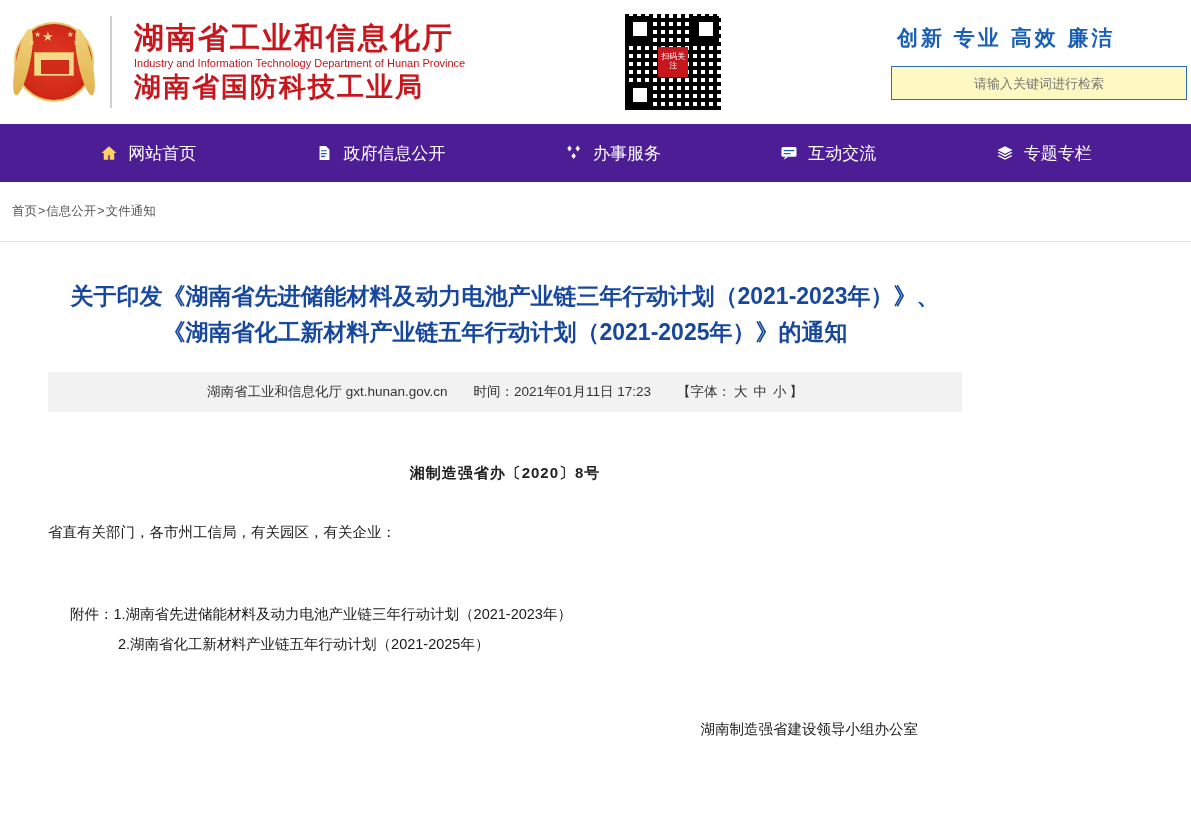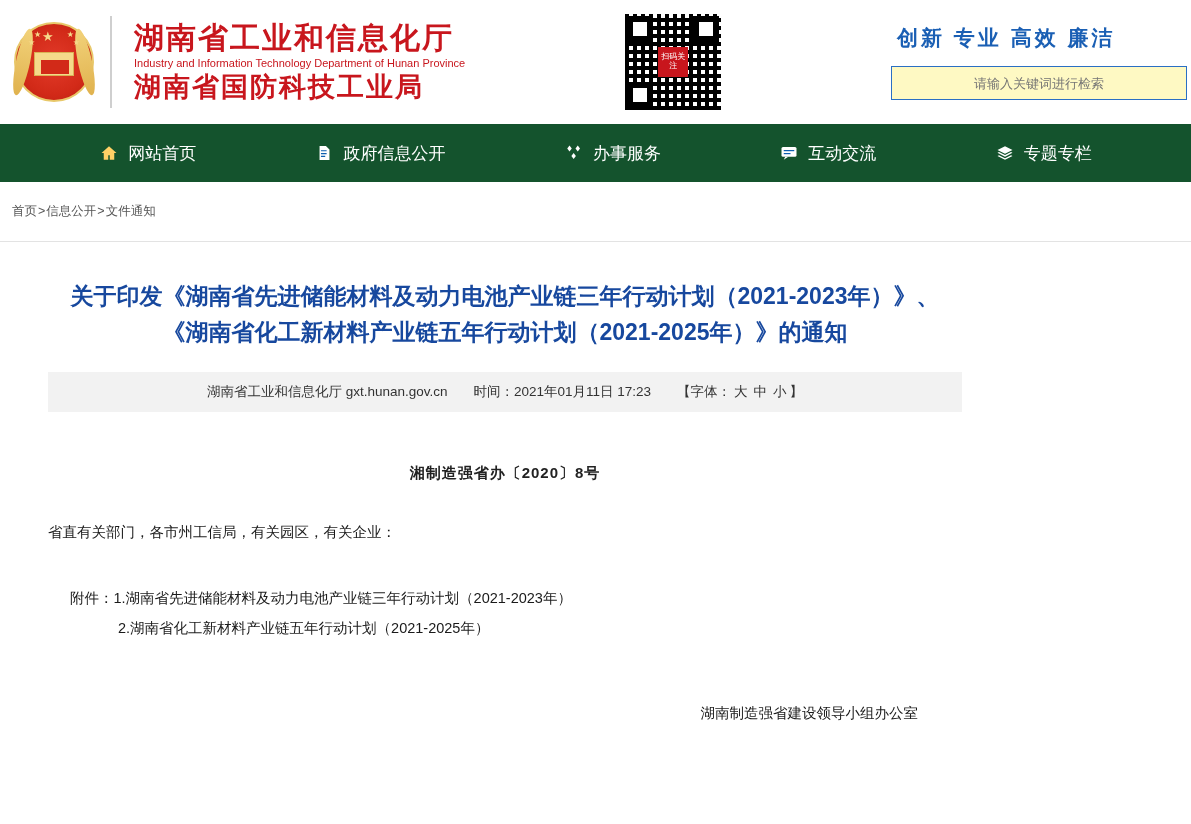--- a/index.html
+++ b/index.html
@@ -181,21 +181,21 @@
     font-size: 13px;
     color: #888;
     font-family: "Liberation Sans", sans-serif;
     background: transparent;
   }
 
   
   .nav {
     width: 1191px;
     height: 58px;
-    background: #14532d;
+    background: #4c1d95;
     display: flex;
     align-items: center;
   }
   .nav-inner {
     width: 1191px;
     display: flex;
     align-items: center;
     justify-content: space-around;
     padding: 0 40px;
   }
@@ -275,21 +275,21 @@
   }
   .doc-body {
     margin-top: 34px;
     font-size: 14.5px;
     color: #1a1a1a;
     line-height: 30px;
   }
   .doc-body p { margin: 0; }
   .doc-body p.indent { text-indent: 2em; }
   .attachments {
-    margin-top: 36px;
+    margin-top: 52px;
     font-size: 14.5px;
     line-height: 30px;
     color: #1a1a1a;
     padding-left: 22px;
   }
   .signature {
     margin-top: 54px;
     text-align: right;
     font-size: 14.5px;
     line-height: 32px;

